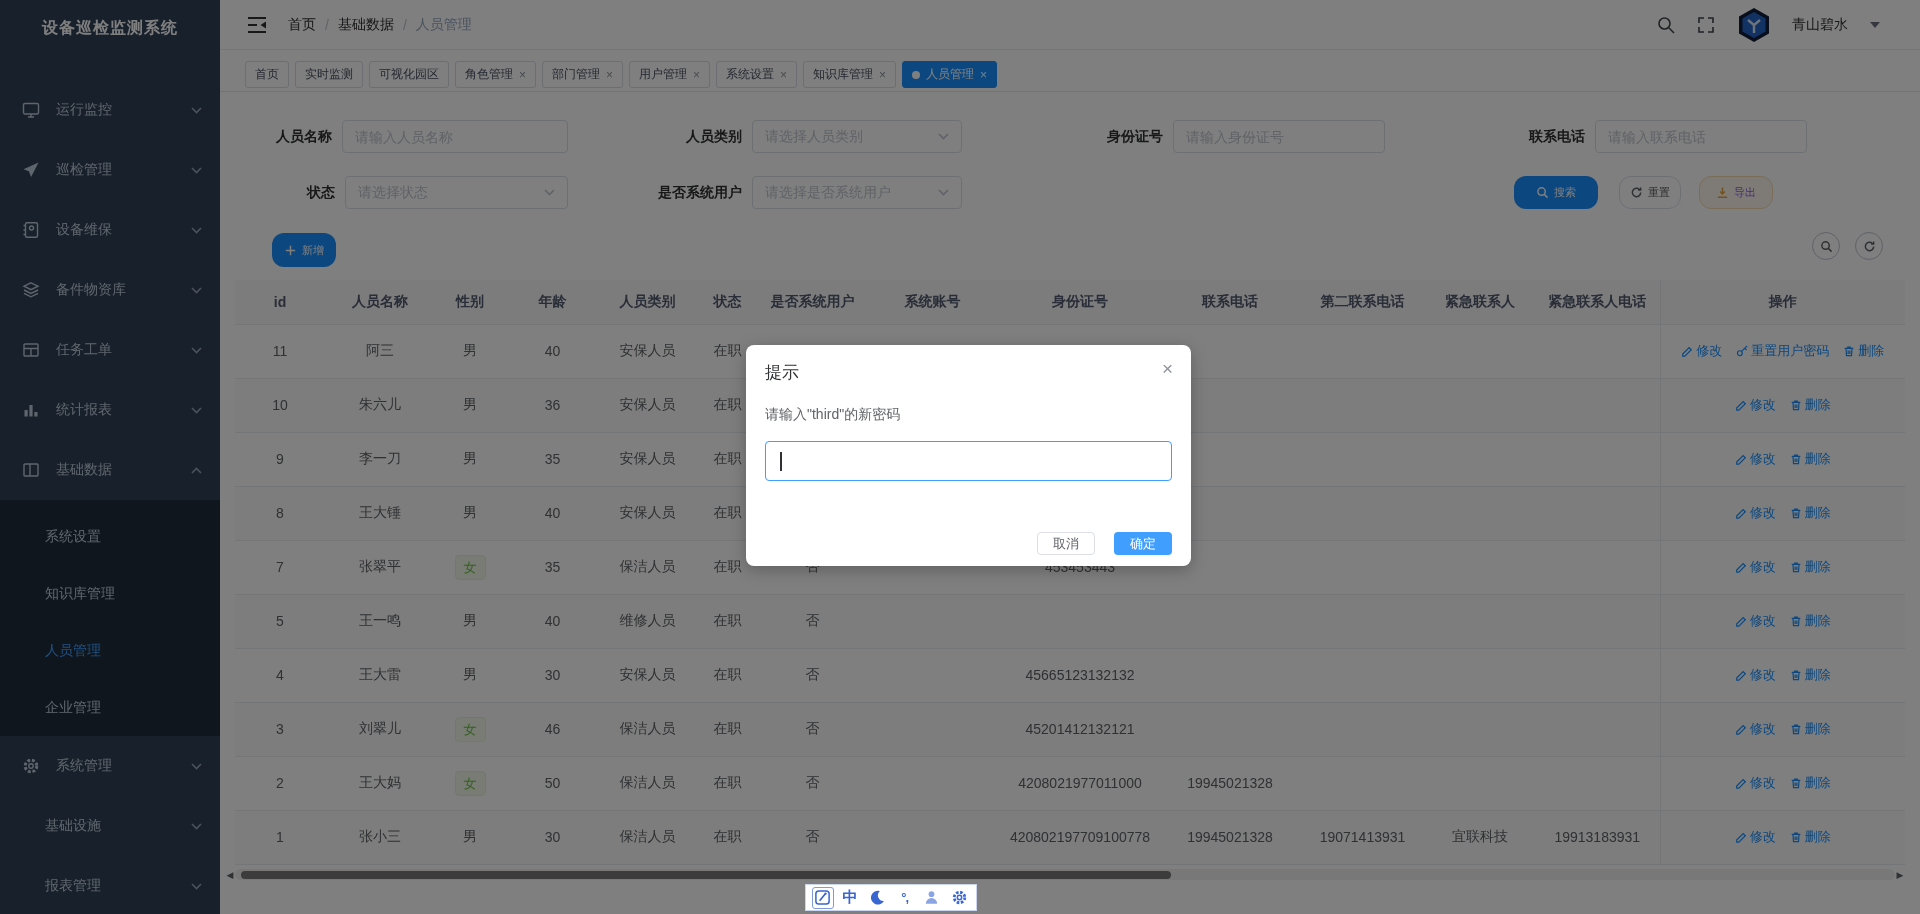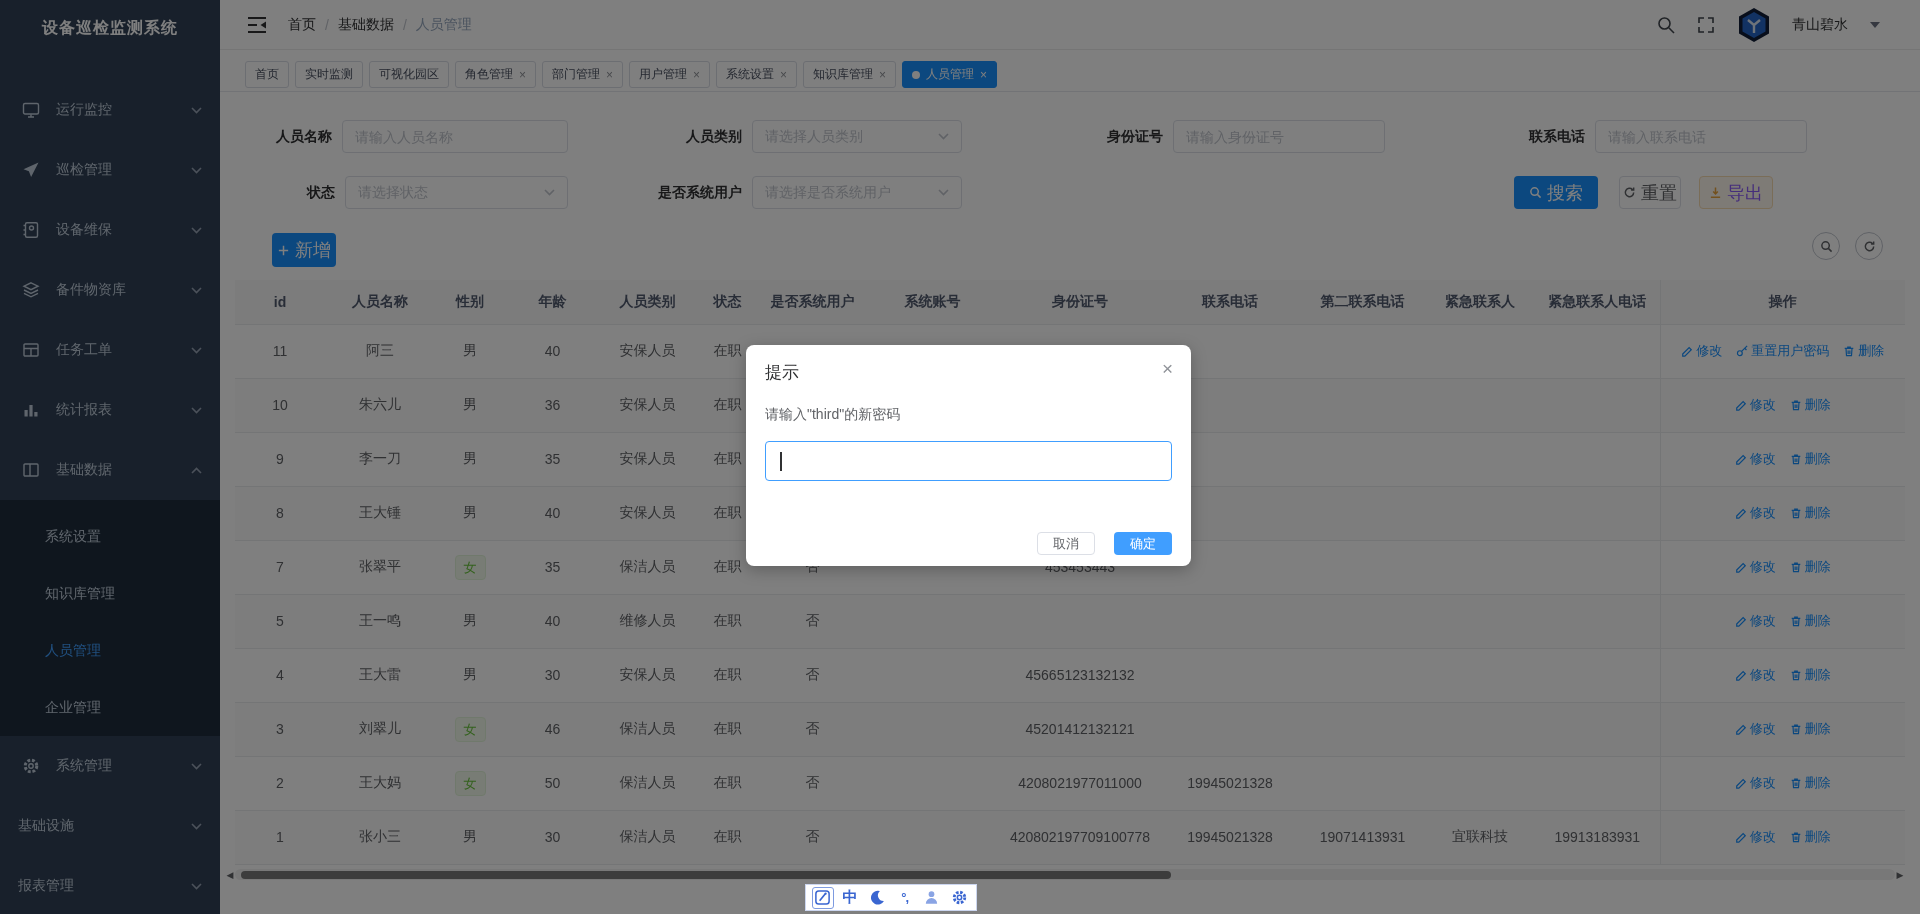--- a/index.html
+++ b/index.html
@@ -12,21 +12,21 @@
   .side-item { height:60px; display:flex; align-items:center; padding:0 18px 0 22px; color:#bfcbd9; font-size:14px; cursor:pointer; }
   .side-item .s-icon { width:18px; height:18px; margin-right:16px; flex:0 0 18px; }
   .side-item .s-icon svg { width:18px; height:18px; stroke:currentColor; fill:none; stroke-width:1.4; }
   .side-item .s-icon svg .fill { fill:currentColor; stroke:none; }
   .chev { margin-left:auto; color:#97a3b5; display:flex; }
   .chev svg { width:11px; height:7px; stroke:currentColor; fill:none; stroke-width:1.6; }
   .chev.up svg { transform:rotate(180deg); }
   .sub-block { background:#1f2d3d; padding-top:8px; }
   .sub-item { height:57px; display:flex; align-items:center; padding-left:45px; color:#bfcbd9; font-size:14px; cursor:pointer; }
   .sub-item.active { color:#409eff; }
-  .nested-item { padding-left:18px; }
+  .nested-item { padding-left:45px; }
 
   
   .main { position:absolute; left:220px; top:0; width:1700px; height:914px; background:#fff; }
   .topbar { height:50px; display:flex; align-items:center; padding:0 40px 0 26px; border-bottom:1px solid #ececec; background:#fff; }
   .hamburger { width:22px; height:20px; cursor:pointer; margin-right:20px; }
   .hamburger svg { width:22px; height:20px; stroke:#303133; stroke-width:2; fill:#303133; }
   .breadcrumb { font-size:14px; color:#303133; display:flex; align-items:center; }
   .breadcrumb .sep { color:#c0c4cc; margin:0 9px; }
   .breadcrumb .crumb-last { color:#97a8be; }
   .topbar-right { margin-left:auto; display:flex; align-items:center; gap:20px; }
@@ -48,21 +48,21 @@
   
   .fgroup { position:absolute; display:flex; align-items:center; height:33px; }
   .flabel { width:120px; text-align:right; font-size:14px; font-weight:bold; color:#303133; padding-right:10px; white-space:nowrap; }
   .fctrl { height:33px; border:1px solid #dcdfe6; border-radius:4px; background:#fff; font-size:14px; color:#606266; padding:0 12px; display:flex; align-items:center; }
   input.fctrl { outline:none; width:100%; }
   input.fctrl::placeholder { color:#c0c4cc; }
   .sel { justify-content:space-between; cursor:pointer; }
   .sel .ph { color:#c0c4cc; }
   .sel .chev { color:#c0c4cc; margin-left:8px; }
 
-  .btn { position:absolute; height:33px; border-radius:4px; font-size:18px; display:inline-flex; align-items:center; justify-content:center; gap:5px; cursor:pointer; border:1px solid transparent; white-space:nowrap; }
+  .btn { position:absolute; height:33px; border-radius:12px; font-size:11px; display:inline-flex; align-items:center; justify-content:center; gap:5px; cursor:pointer; border:1px solid transparent; white-space:nowrap; }
   .btn svg { width:13px; height:13px; stroke-width:1.6; fill:none; }
   .btn-primary { background:#1890ff; color:#fff; }
   .btn-primary svg { stroke:#fff; }
   .btn-plain { background:#fff; border-color:#dcdfe6; color:#606266; }
   .btn-plain svg { stroke:#606266; }
   .btn-warning { background:#fdf6ec; border-color:#f5dab1; color:#8b5cf6; }
   .btn-warning svg { stroke:#e6a23c; }
 
   .circle-btn { position:absolute; width:28px; height:28px; border-radius:50%; border:1px solid #c0c4cc; background:#fff; display:flex; align-items:center; justify-content:center; cursor:pointer; }
   .circle-btn svg { width:13px; height:13px; stroke:#606266; fill:none; stroke-width:1.6; }

